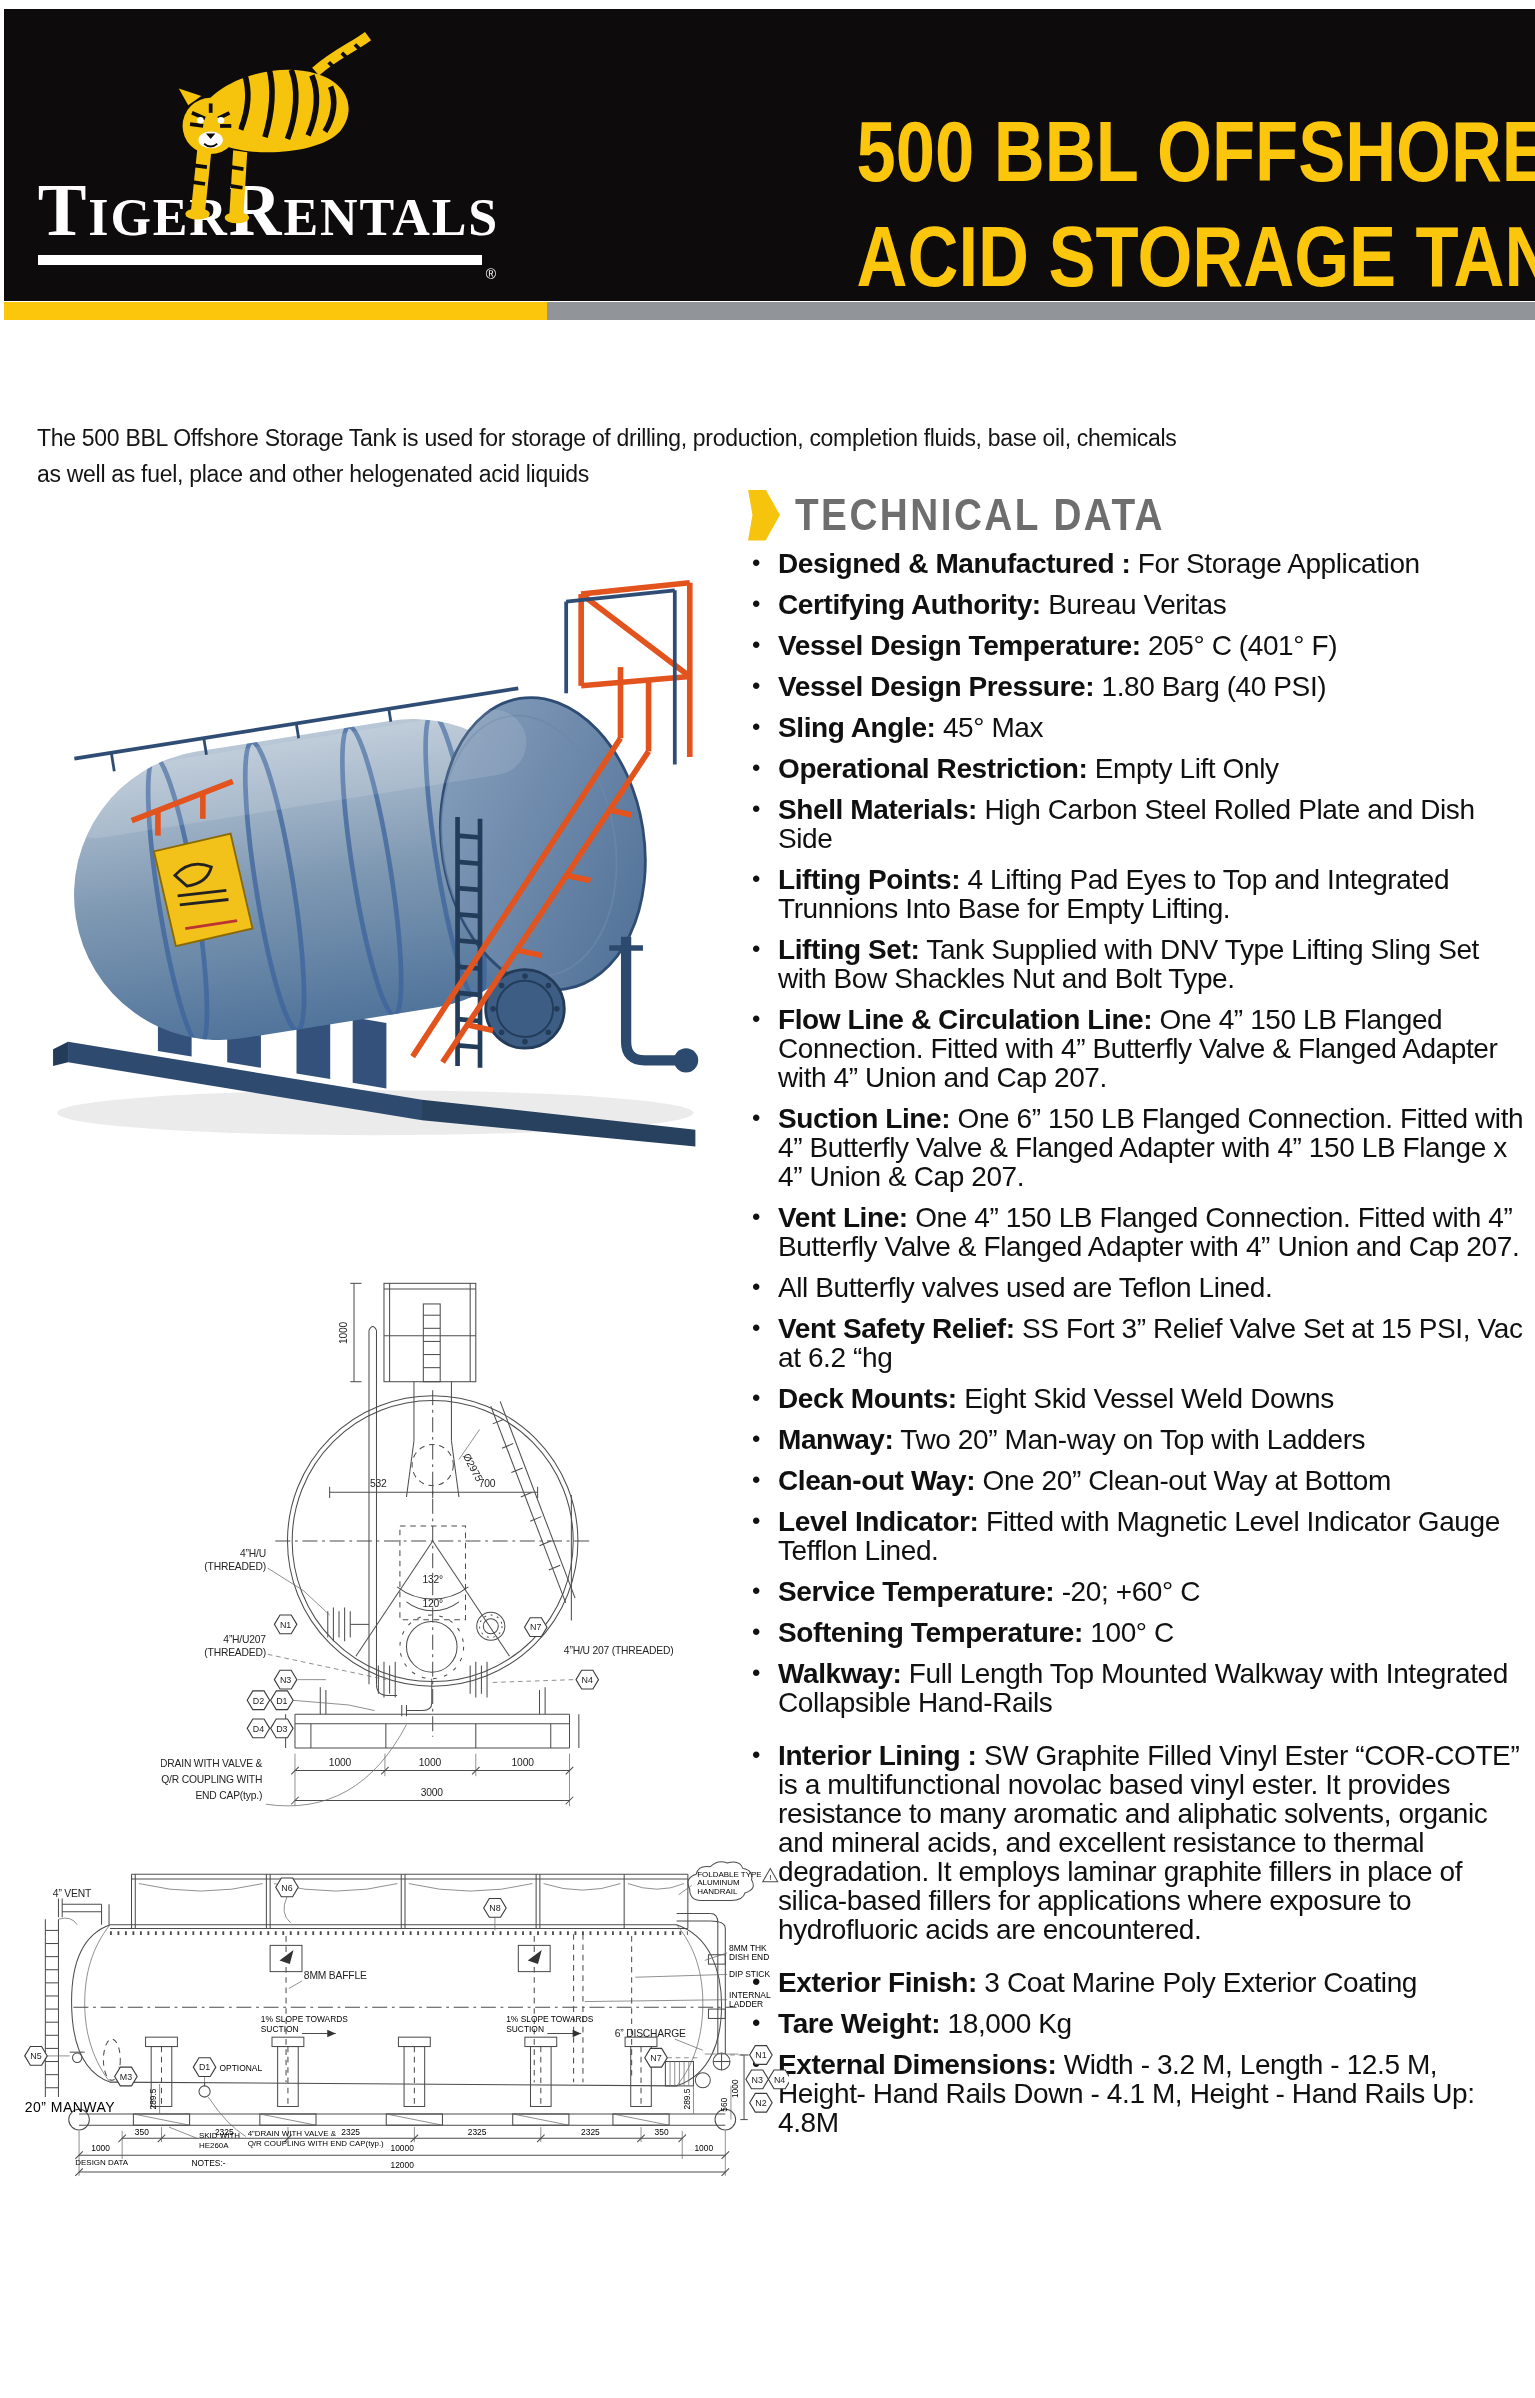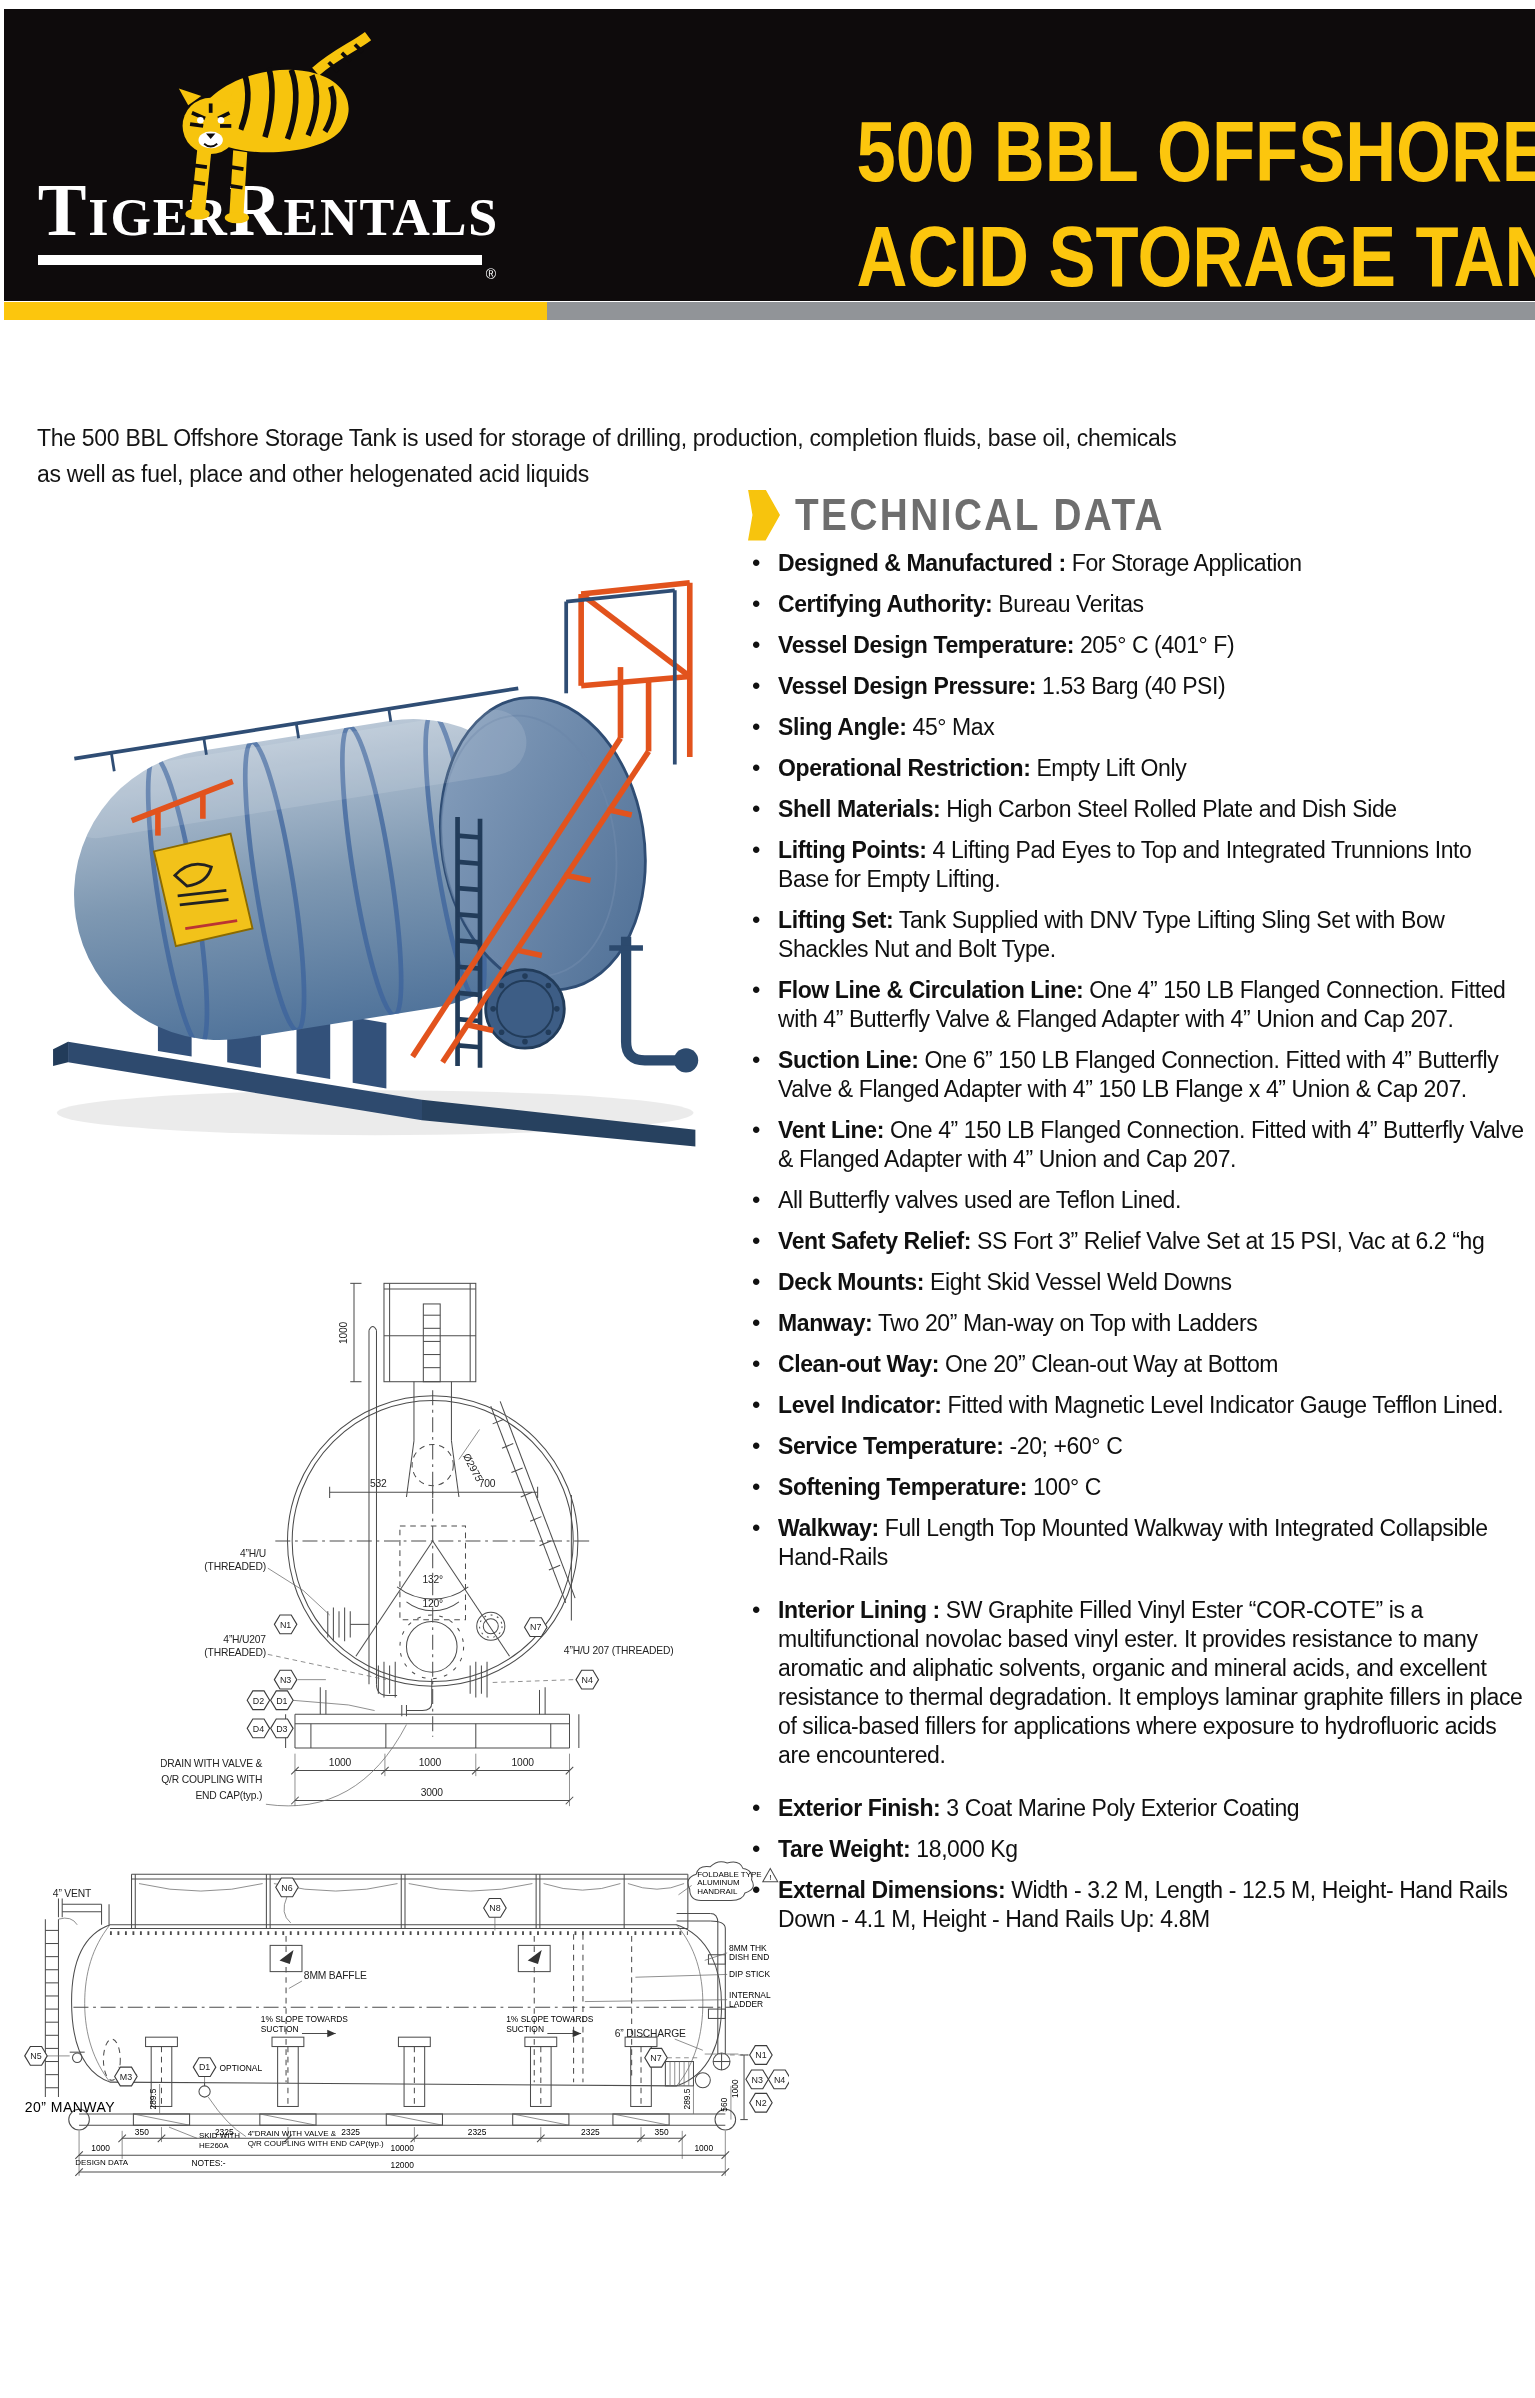--- a/index.html
+++ b/index.html
@@ -31,21 +31,21 @@
   .sec-title{margin:0;font-size:44px;font-weight:bold;color:#6e6e6e;letter-spacing:2.8px;white-space:nowrap;
              transform:scaleX(0.88);transform-origin:left center;}
 
   .uses-body{position:absolute;left:37px;top:420px;width:1480px;color:#141414;
              font-size:23px;line-height:36px;letter-spacing:-0.3px;}
   .uses-body div{white-space:nowrap;}
 
   
   .tech-list-wrap{position:absolute;left:744px;top:549px;width:783px;}
   #tech-list{list-style:none;margin:0;padding:0 0 0 34px;}
-  #tech-list li{position:relative;font-size:23px;line-height:29px;margin-bottom:12px;color:#101010;
+  #tech-list li{position:relative;font-size:28px;line-height:29px;margin-bottom:12px;color:#101010;
                 letter-spacing:-0.4px;}
   #tech-list li::before{content:"\2022";position:absolute;left:-26px;top:-0.9px;font-size:24px;color:#111;}
   #tech-list li:nth-child(22){margin-top:24px;}
   #tech-list li:nth-child(23){margin-top:24px;}
   .ti-label{font-weight:bold;}
 
   
   .photo{position:absolute;left:19px;top:536px;width:717px;height:618px;}
   .dwg1{position:absolute;left:161px;top:1214px;width:579px;height:609px;}
   .dwg2{position:absolute;left:20.6px;top:1861px;width:768px;height:328px;}
@@ -257,21 +257,21 @@
   <div class="sec-head" style="left:748px;top:489px;">
     <span class="chev"></span>
     <h2 class="sec-title">TECHNICAL DATA</h2>
   </div>
 
   <div class="tech-list-wrap">
     <ul id="tech-list">
         <li><span class="ti-label">Designed &amp; Manufactured :</span><span class="ti-rest"> For Storage Application</span></li>
         <li><span class="ti-label">Certifying Authority:</span><span class="ti-rest"> Bureau Veritas</span></li>
         <li><span class="ti-label">Vessel Design Temperature:</span><span class="ti-rest"> 205° C (401° F)</span></li>
-        <li><span class="ti-label">Vessel Design Pressure:</span><span class="ti-rest"> 1.53 Barg (40 PSI)</span></li>
+        <li><span class="ti-label">Vessel Design Pressure:</span><span class="ti-rest"> 1.80 Barg (40 PSI)</span></li>
         <li><span class="ti-label">Sling Angle:</span><span class="ti-rest"> 45° Max</span></li>
         <li><span class="ti-label">Operational Restriction:</span><span class="ti-rest"> Empty Lift Only</span></li>
         <li><span class="ti-label">Shell Materials:</span><span class="ti-rest"> High Carbon Steel Rolled Plate and Dish Side</span></li>
         <li><span class="ti-label">Lifting Points:</span><span class="ti-rest"> 4 Lifting Pad Eyes to Top and Integrated Trunnions Into Base for Empty Lifting.</span></li>
         <li><span class="ti-label">Lifting Set:</span><span class="ti-rest"> Tank Supplied with DNV Type Lifting Sling Set with Bow Shackles Nut and Bolt Type.</span></li>
         <li><span class="ti-label">Flow Line &amp; Circulation Line:</span><span class="ti-rest"> One 4” 150 LB Flanged Connection. Fitted with 4” Butterfly Valve &amp;  Flanged Adapter with 4” Union and Cap 207.</span></li>
         <li><span class="ti-label">Suction Line:</span><span class="ti-rest"> One 6” 150 LB Flanged Connection. Fitted with 4” Butterfly Valve &amp; Flanged Adapter with 4” 150 LB Flange x 4” Union &amp; Cap 207.</span></li>
         <li><span class="ti-label">Vent Line:</span><span class="ti-rest"> One 4” 150 LB Flanged Connection. Fitted with 4” Butterfly Valve &amp; Flanged Adapter with 4” Union and Cap 207.</span></li>
         <li><span class="ti-label"></span><span class="ti-rest">All Butterfly valves used are Teflon Lined.</span></li>
         <li><span class="ti-label">Vent Safety Relief:</span><span class="ti-rest"> SS Fort 3” Relief Valve Set at 15 PSI, Vac at 6.2 “hg</span></li>

